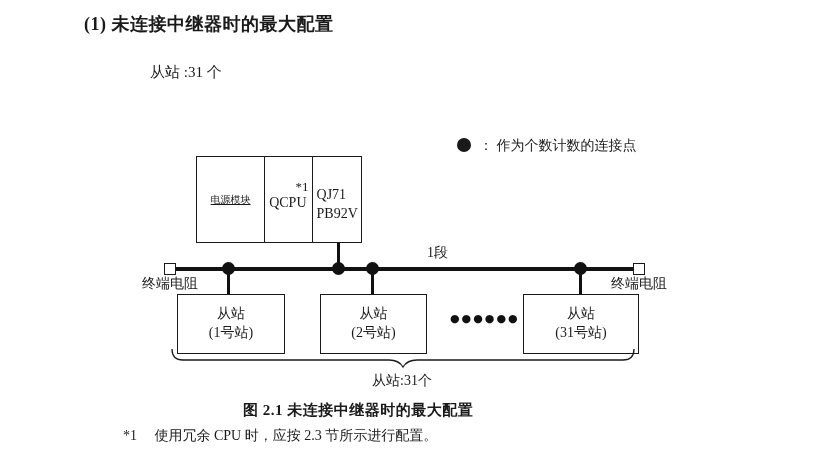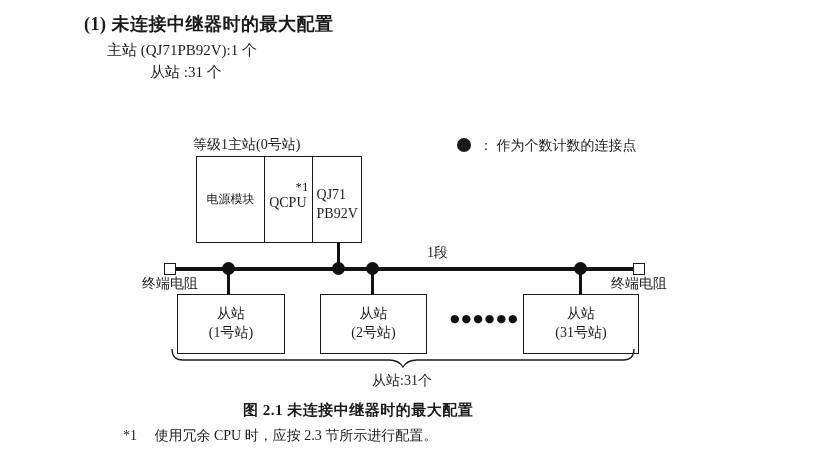--- a/index.html
+++ b/index.html
@@ -39,21 +39,22 @@
     border: 1.5px solid #1a1a1a;
     display: flex;
     box-sizing: border-box;
     background: #fff;
   }
   .m-cell { box-sizing: border-box; position: relative; }
   .m-cell-power {
     width: 69px;
     border-right: 1.5px solid #1a1a1a;
     display: flex; align-items: center; justify-content: center;
-    font-size: 12px;
+    font-size: 10px;
+    text-decoration: underline;
   }
   .m-cell-cpu { width: 48px; border-right: 1.5px solid #1a1a1a; }
   .cpu-note { position: absolute; top: 22px; right: 3px; font-size: 13px; }
   .cpu-text { position: absolute; top: 38px; left: 4px; font-size: 14px; }
   .m-cell-net { width: 49px; font-size: 14px; line-height: 19px; padding: 28px 0 0 4px; }
 
   
   .legend-dot {
     left: 457px; top: 138px;
     width: 14px; height: 14px;
@@ -121,24 +122,22 @@
   }
   .footnote { left: 123px; top: 427px; font-size: 14px; white-space: nowrap; }
   .footnote-marker { margin-right: 14px; }
 </style>
 </head>
 <body>
 
 <div class="page">
 
   <div class="abs heading">(1) 未连接中继器时的最大配置</div>
-  <div class="abs subline master-line">主站 (QJ71PB92V):1 个</div>
   <div class="abs subline slave-line">从站 :31 个</div>
 
-  <div class="abs diagram-label master-label">等级1主站(0号站)</div>
   <div class="abs master-box">
     <div class="m-cell m-cell-power">电源模块</div>
     <div class="m-cell m-cell-cpu">
       <span class="cpu-note">*1</span>
       <span class="cpu-text">QCPU</span>
     </div>
     <div class="m-cell m-cell-net">
       <div>QJ71</div>
       <div>PB92V</div>
     </div>

